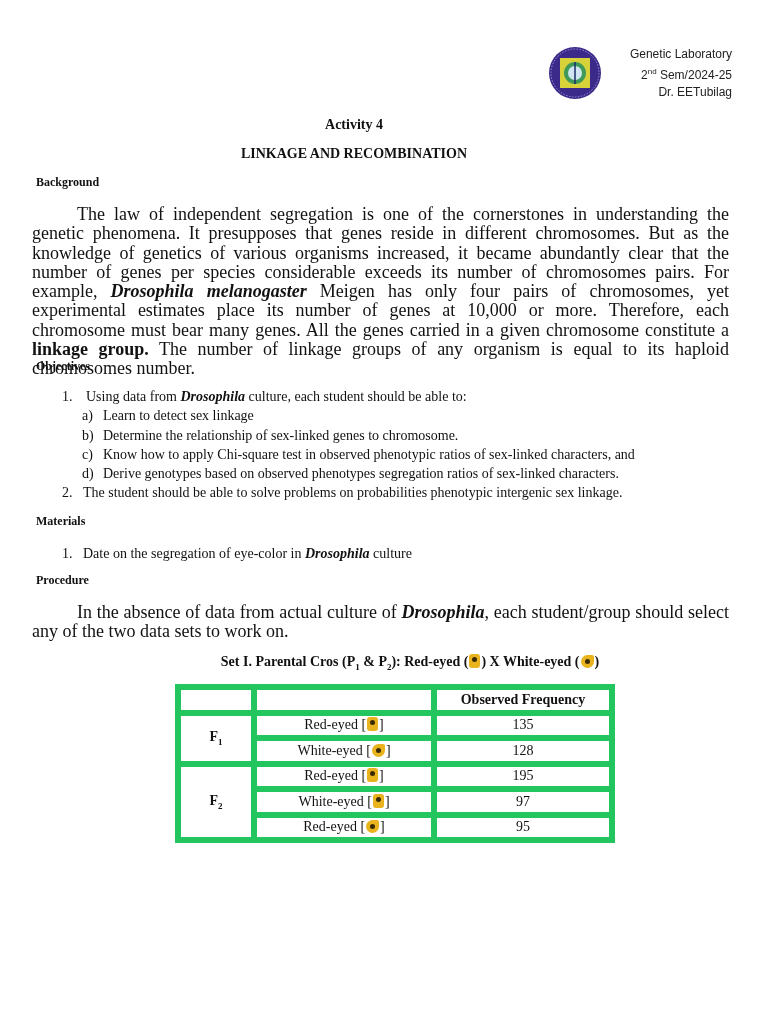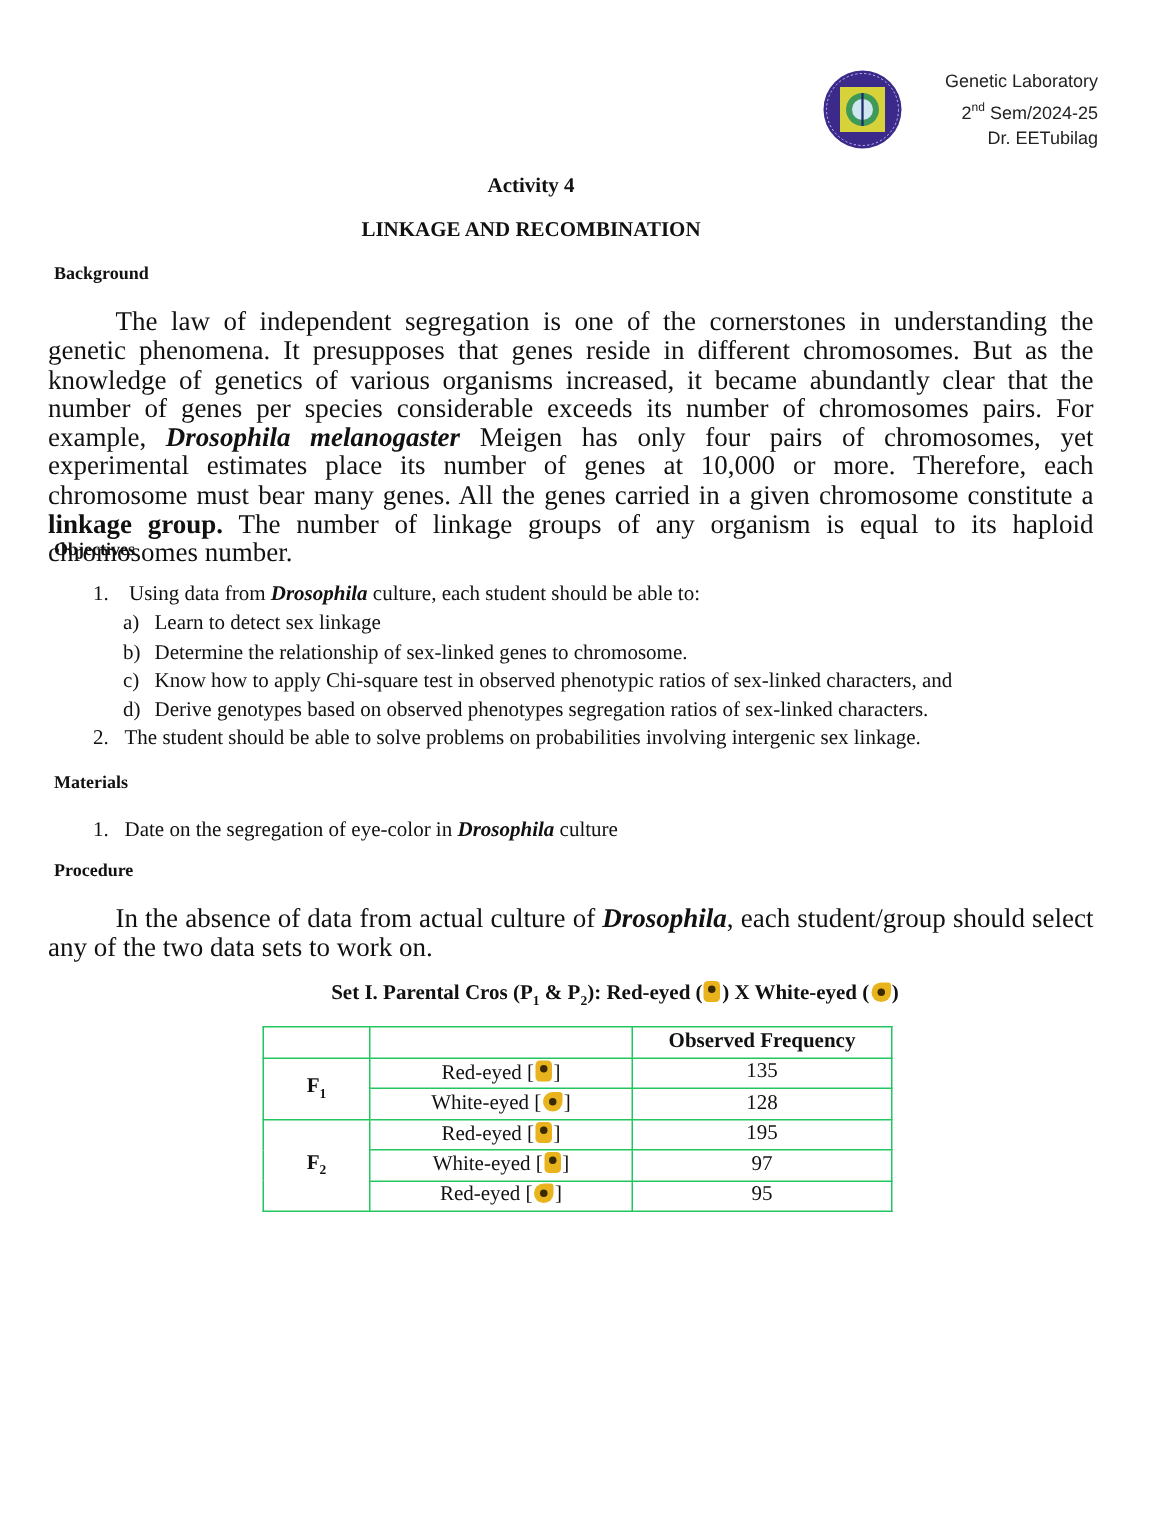--- a/index.html
+++ b/index.html
@@ -20,21 +20,21 @@
   i.b { font-weight: bold; font-style: italic; }
   b { font-weight: bold; }
   .sym { display: inline-block; width: 11px; height: 14px; background: #e8b31c; border-radius: 3px;
          vertical-align: -2px; position: relative; margin: 0 1px; }
   .sym::after { content: ""; position: absolute; left: 3px; top: 3px; width: 5px; height: 5px;
          border-radius: 50%; background: #3a2a00; }
   .sym.male { width: 13px; height: 13px; border-radius: 50% 2px 50% 50%; }
   .sym.male::after { left: 4px; top: 4px; }
   .set-title { position: absolute; left: 0; width: 768px; text-align: center; font-weight: bold; font-size: 14px; top: 654px; margin-left: 26px; }
   table { position: absolute; left: 175px; top: 684px; border-collapse: collapse; font-size: 14px; }
-  td { border: 1px solid #22c55e; padding: 0 4px; height: 19.5px; text-align: center; }
+  td { border: 6px solid #22c55e; padding: 0 4px; height: 19.5px; text-align: center; }
   .c1 { width: 62px; font-weight: bold; }
   .c2 { width: 166px; }
   .c3 { width: 164px; }
   .hdr { font-weight: bold; }
 </style>
 </head>
 <body>
 
 <svg class="logo" viewBox="0 0 54 54">
   <circle cx="27" cy="27" r="26" fill="#3b2a8a"></circle>
@@ -56,21 +56,21 @@
 <div class="section-head" style="top:175px">Background</div>
 <div class="para indent" style="top:205px"><span>The law of independent segregation is one of the cornerstones in understanding the genetic phenomena.  It presupposes that genes reside in different chromosomes.  But as the knowledge of genetics of various organisms increased, it became abundantly clear that the number of genes per species considerable exceeds its number of chromosomes pairs.  For example, </span><i class="b">Drosophila melanogaster</i><span> Meigen has only four pairs of chromosomes, yet experimental estimates place its number of genes at 10,000 or more.  Therefore, each chromosome must bear many genes.  All the genes carried in a given chromosome constitute a </span><b>linkage group.</b><span>  The number of linkage groups of any organism is equal to its haploid chromosomes number.</span></div>
 
 <div class="section-head" style="top:359px">Objectives</div>
 <div class="list" style="top:387px">
   <div class="li"><span class="num">1.</span><span style="margin-left:3px">Using data from </span><i class="b">Drosophila</i><span> culture, each student should be able to:</span></div>
   <div class="sub"><span class="num">a)</span><span>Learn to detect sex linkage</span></div>
   <div class="sub"><span class="num">b)</span><span>Determine the relationship of sex-linked genes to chromosome.</span></div>
   <div class="sub"><span class="num">c)</span><span>Know how to apply Chi-square test in observed phenotypic ratios of sex-linked characters, and</span></div>
   <div class="sub"><span class="num">d)</span><span>Derive genotypes based on observed phenotypes segregation ratios of sex-linked characters.</span></div>
-  <div class="li"><span class="num">2.</span><span>The student should be able to solve problems on probabilities involving intergenic sex linkage.</span></div>
+  <div class="li"><span class="num">2.</span><span>The student should be able to solve problems on probabilities phenotypic intergenic sex linkage.</span></div>
 </div>
 
 <div class="section-head" style="top:514px">Materials</div>
 <div class="list" style="top:544px">
   <div class="li"><span class="num">1.</span><span>Date on the segregation of eye-color in </span><i class="b">Drosophila</i><span> culture</span></div>
 </div>
 
 <div class="section-head" style="top:573px">Procedure</div>
 <div class="para indent" style="top:603px"><span>In the absence of data from actual culture of </span><i class="b">Drosophila</i><span>, each student/group should select any of the two data sets to work on.</span></div>
 

